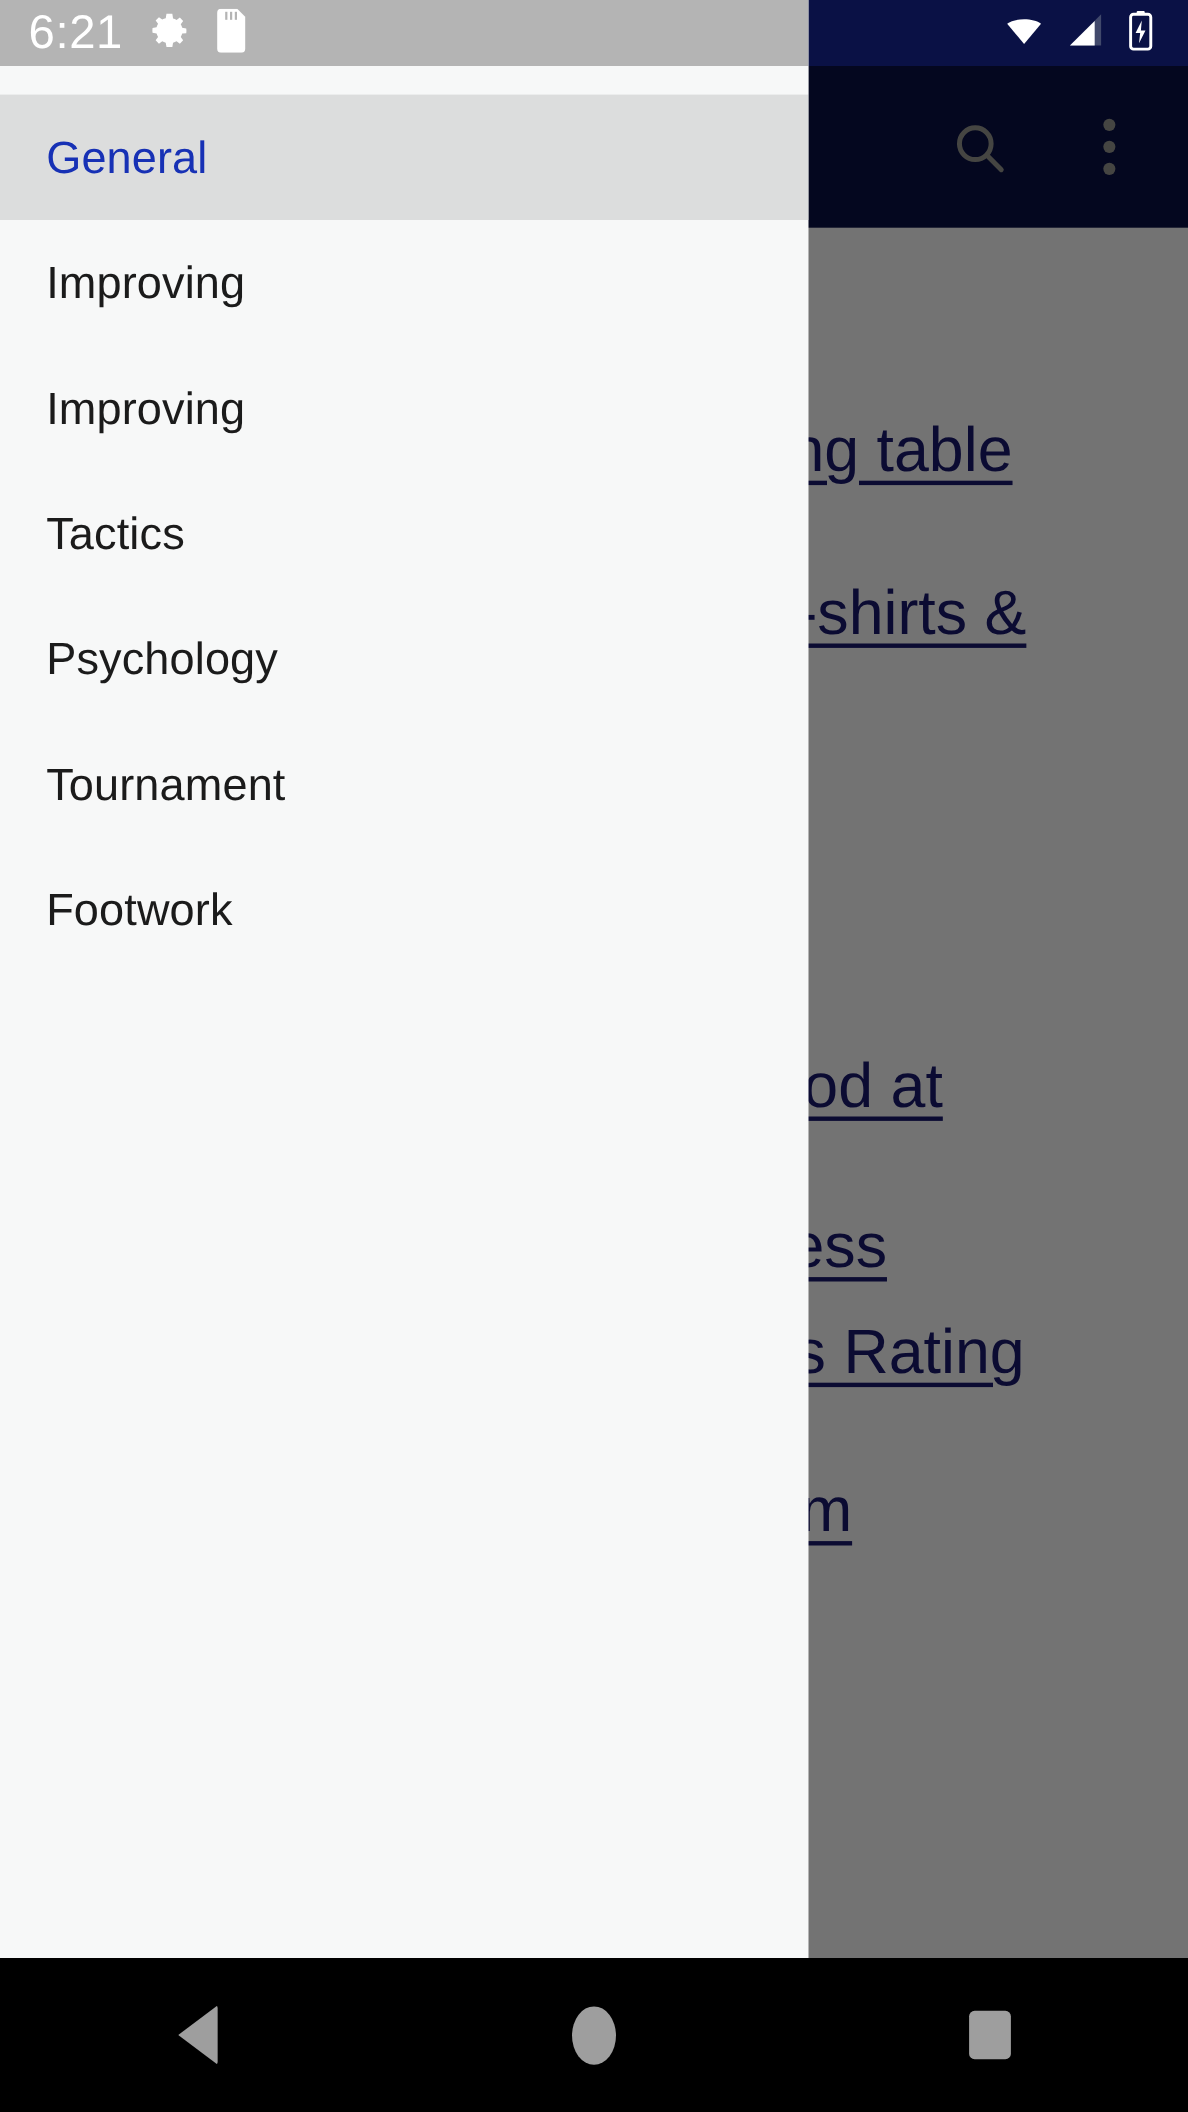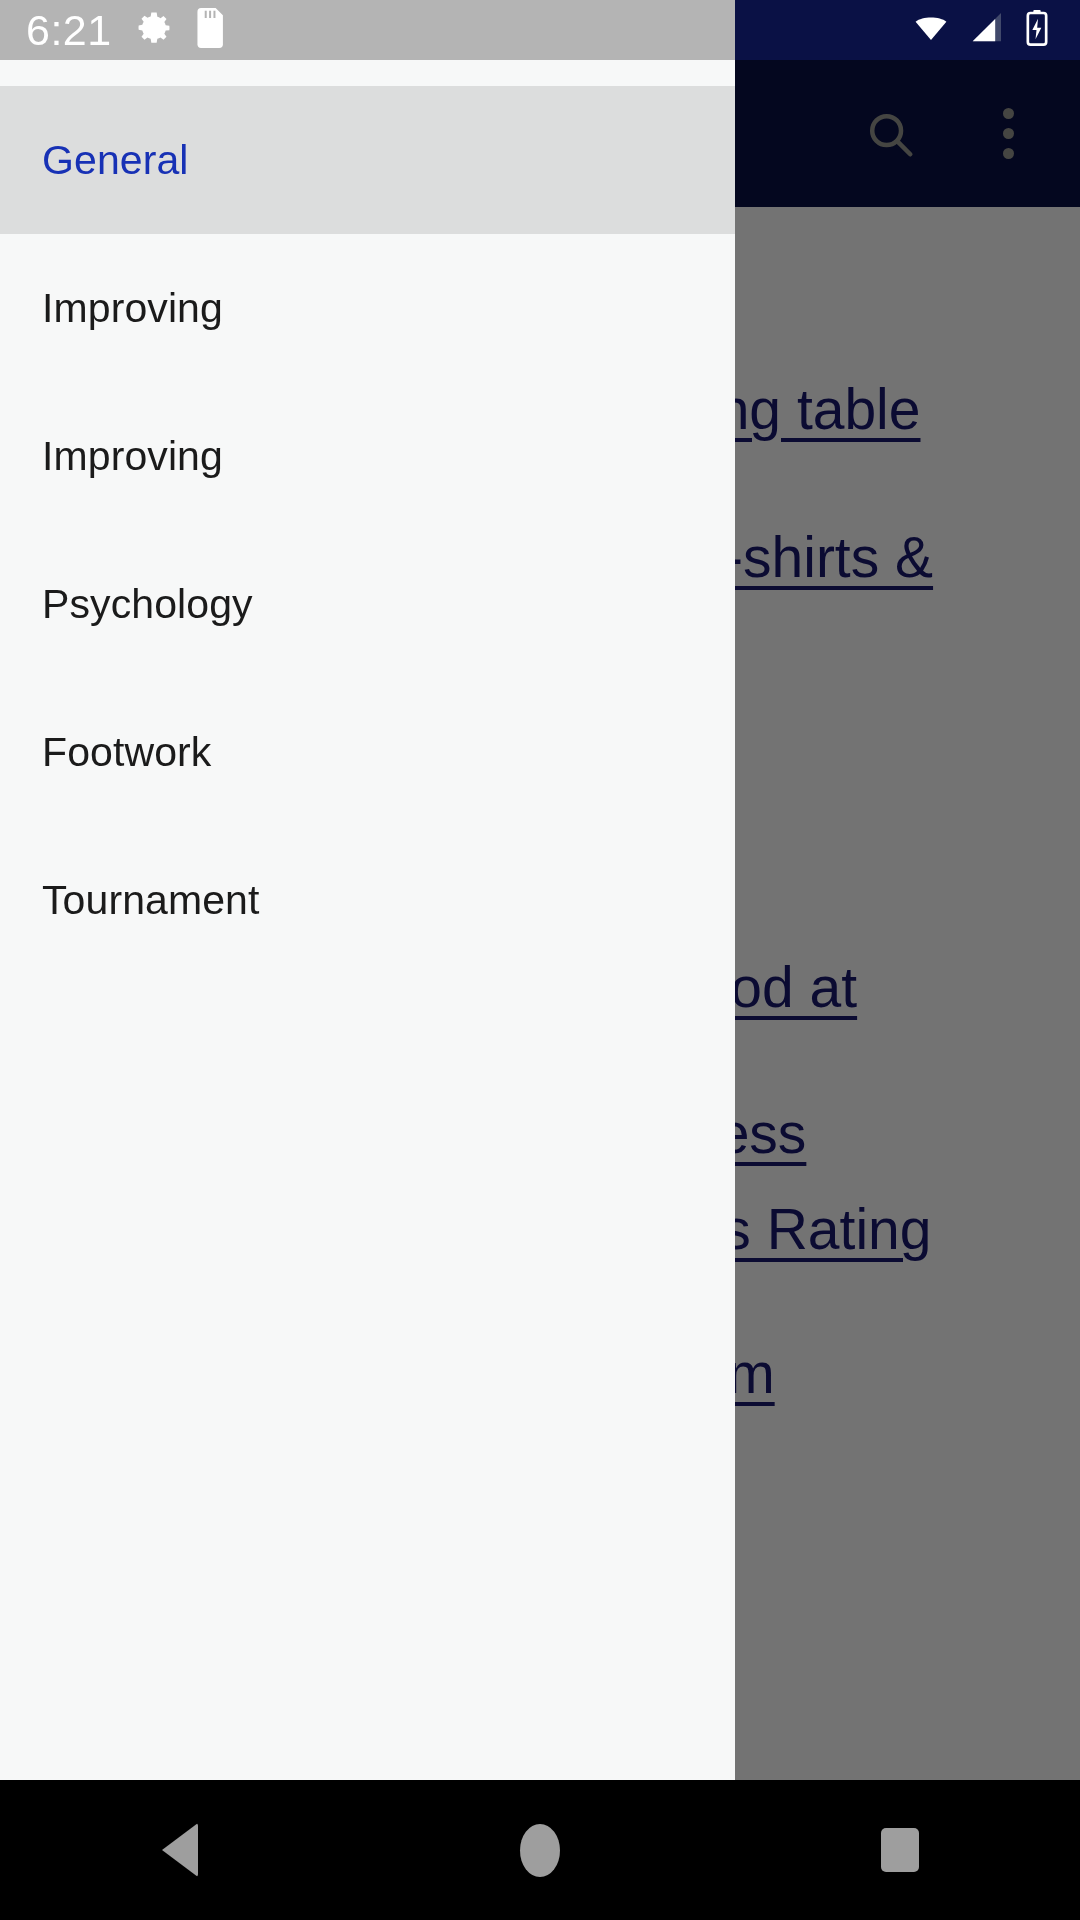--- a/index.html
+++ b/index.html
@@ -135,21 +135,21 @@
   }
   .drawer-statuspad .sb-time { color: #ffffff; }
   .drawer-gap {
     height: 26px;
     background: #f7f8f8;
   }
   .drawer-list {
     padding-top: 0;
   }
   .drawer-item {
-    height: 148px;
+    height: 114px;
     display: flex;
     align-items: center;
     padding-left: 42px;
     font-size: 41px;
     color: #1b1b1b;
     letter-spacing: 0.1px;
   }
   .drawer-item.selected {
     background: #dcdddd;
     color: #1731b5;
@@ -289,27 +289,30 @@
       <div class="drawer-item selected">
         <span>General</span>
       </div>
       <div class="drawer-item">
         <span>Improving</span>
       </div>
       <div class="drawer-item">
         <span>Improving</span>
       </div>
       <div class="drawer-item">
+        <span>Tactics</span>
+      </div>
+      <div class="drawer-item">
         <span>Psychology</span>
       </div>
       <div class="drawer-item">
+        <span>Tournament</span>
+      </div>
+      <div class="drawer-item">
         <span>Footwork</span>
-      </div>
-      <div class="drawer-item">
-        <span>Tournament</span>
       </div>
     </div>
   </div>
 
   <div class="nav-bar">
     <div class="nav-btn">
       <span class="nav-back"></span>
     </div>
     <div class="nav-btn">
       <span class="nav-home"></span>

